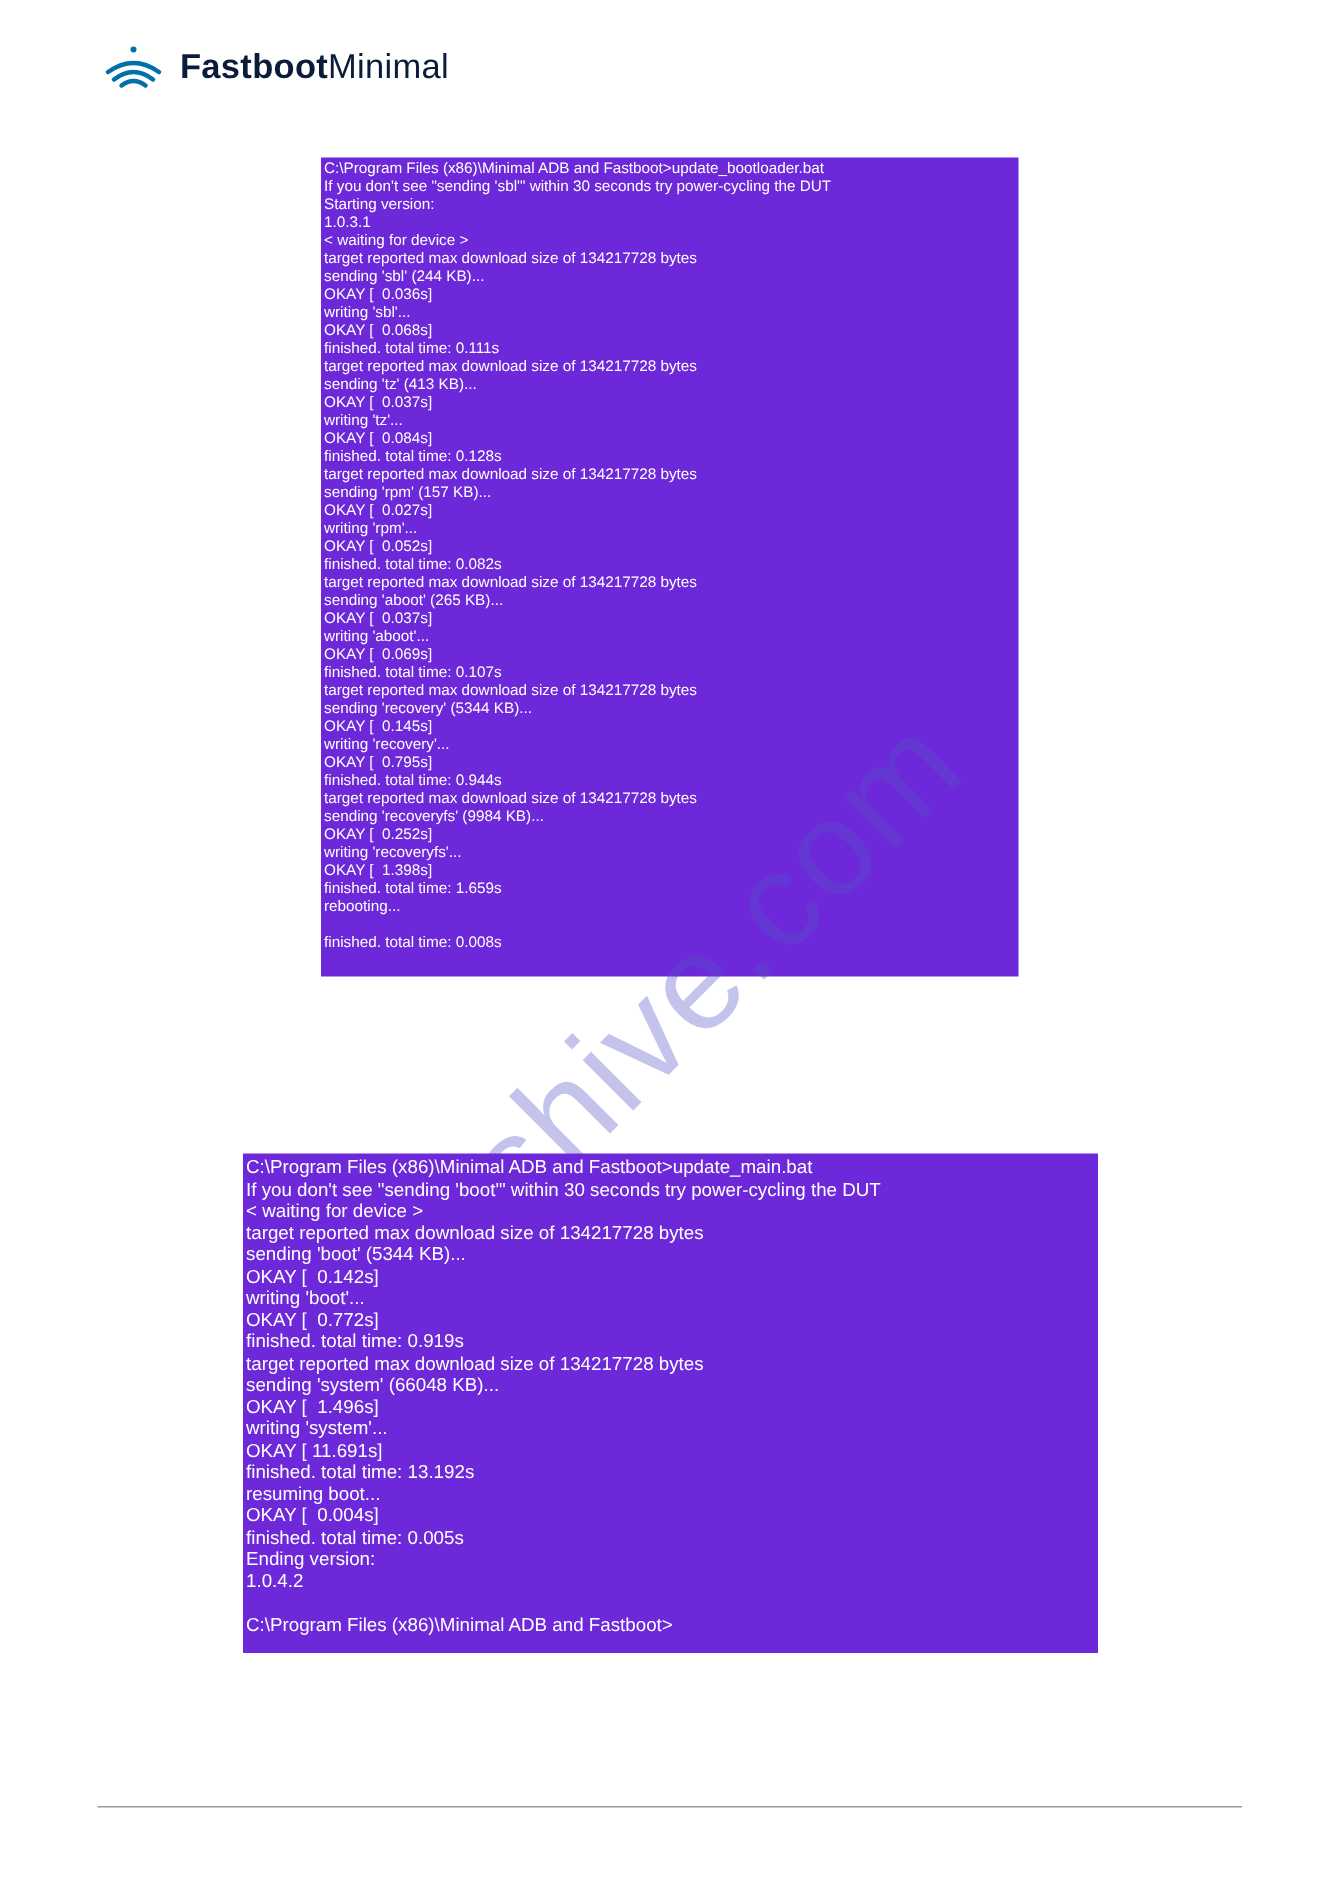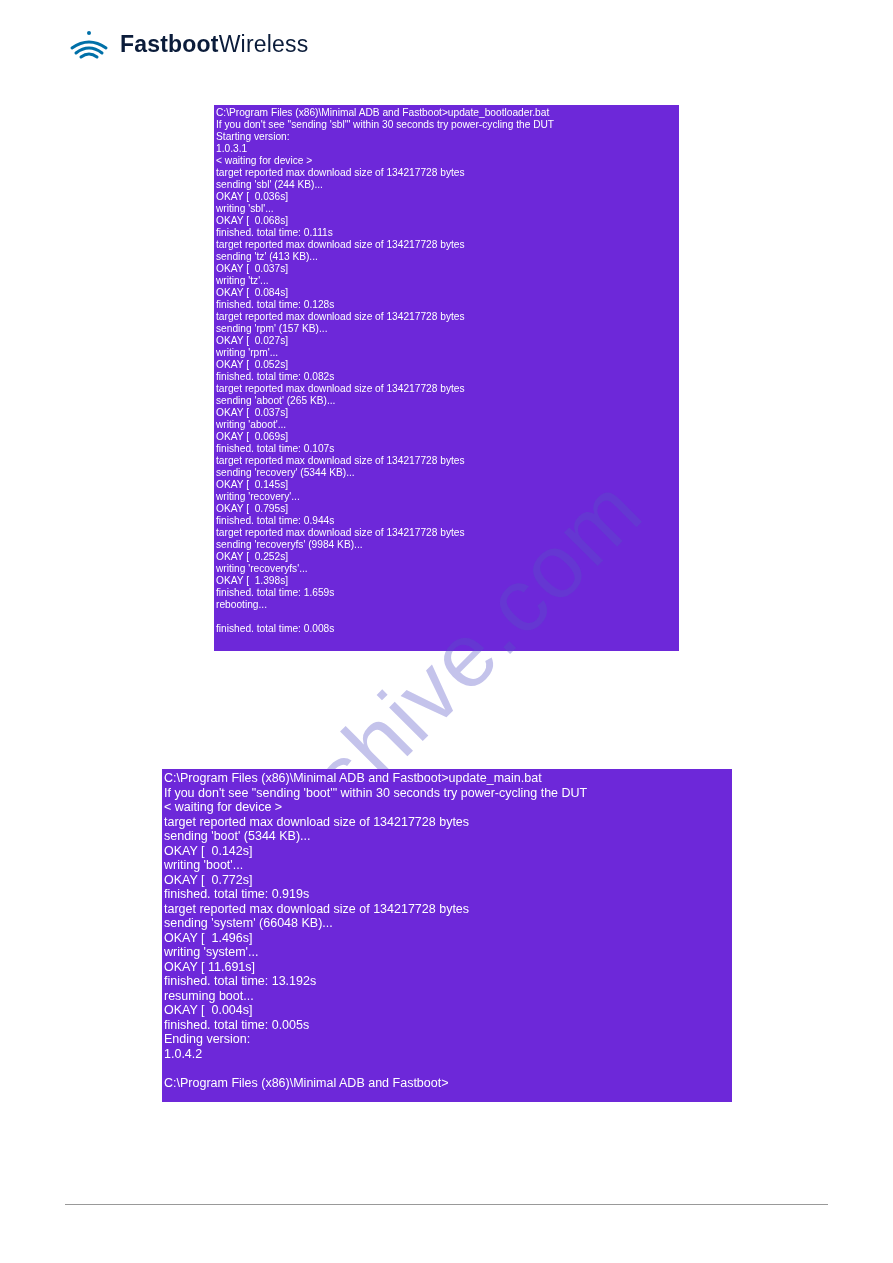--- a/index.html
+++ b/index.html
@@ -97,21 +97,21 @@
       <svg width="42" height="36" viewBox="0 0 42 36">
         <g fill="none" stroke="#0070a8" stroke-width="3" stroke-linecap="round">
           <path d="M4 22 Q21 10 38 22"></path>
           <path d="M8 27 Q21 17 34 27"></path>
           <path d="M13 31 Q21 25 29 31"></path>
         </g>
         <circle cx="21" cy="7" r="2" fill="#0070a8"></circle>
       </svg>
     </span>
     <span class="logo-text">
-      <span class="bold">Fastboot</span><span class="light">Wireless</span>
+      <span class="bold">Fastboot</span><span class="light">Minimal</span>
     </span>
   </div>
 
   <div class="terminal terminal-1">C:\Program Files (x86)\Minimal ADB and Fastboot&gt;update_bootloader.bat
 If you don't see "sending 'sbl'" within 30 seconds try power-cycling the DUT
 Starting version:
 1.0.3.1
 &lt; waiting for device &gt;
 target reported max download size of 134217728 bytes
 sending 'sbl' (244 KB)...

